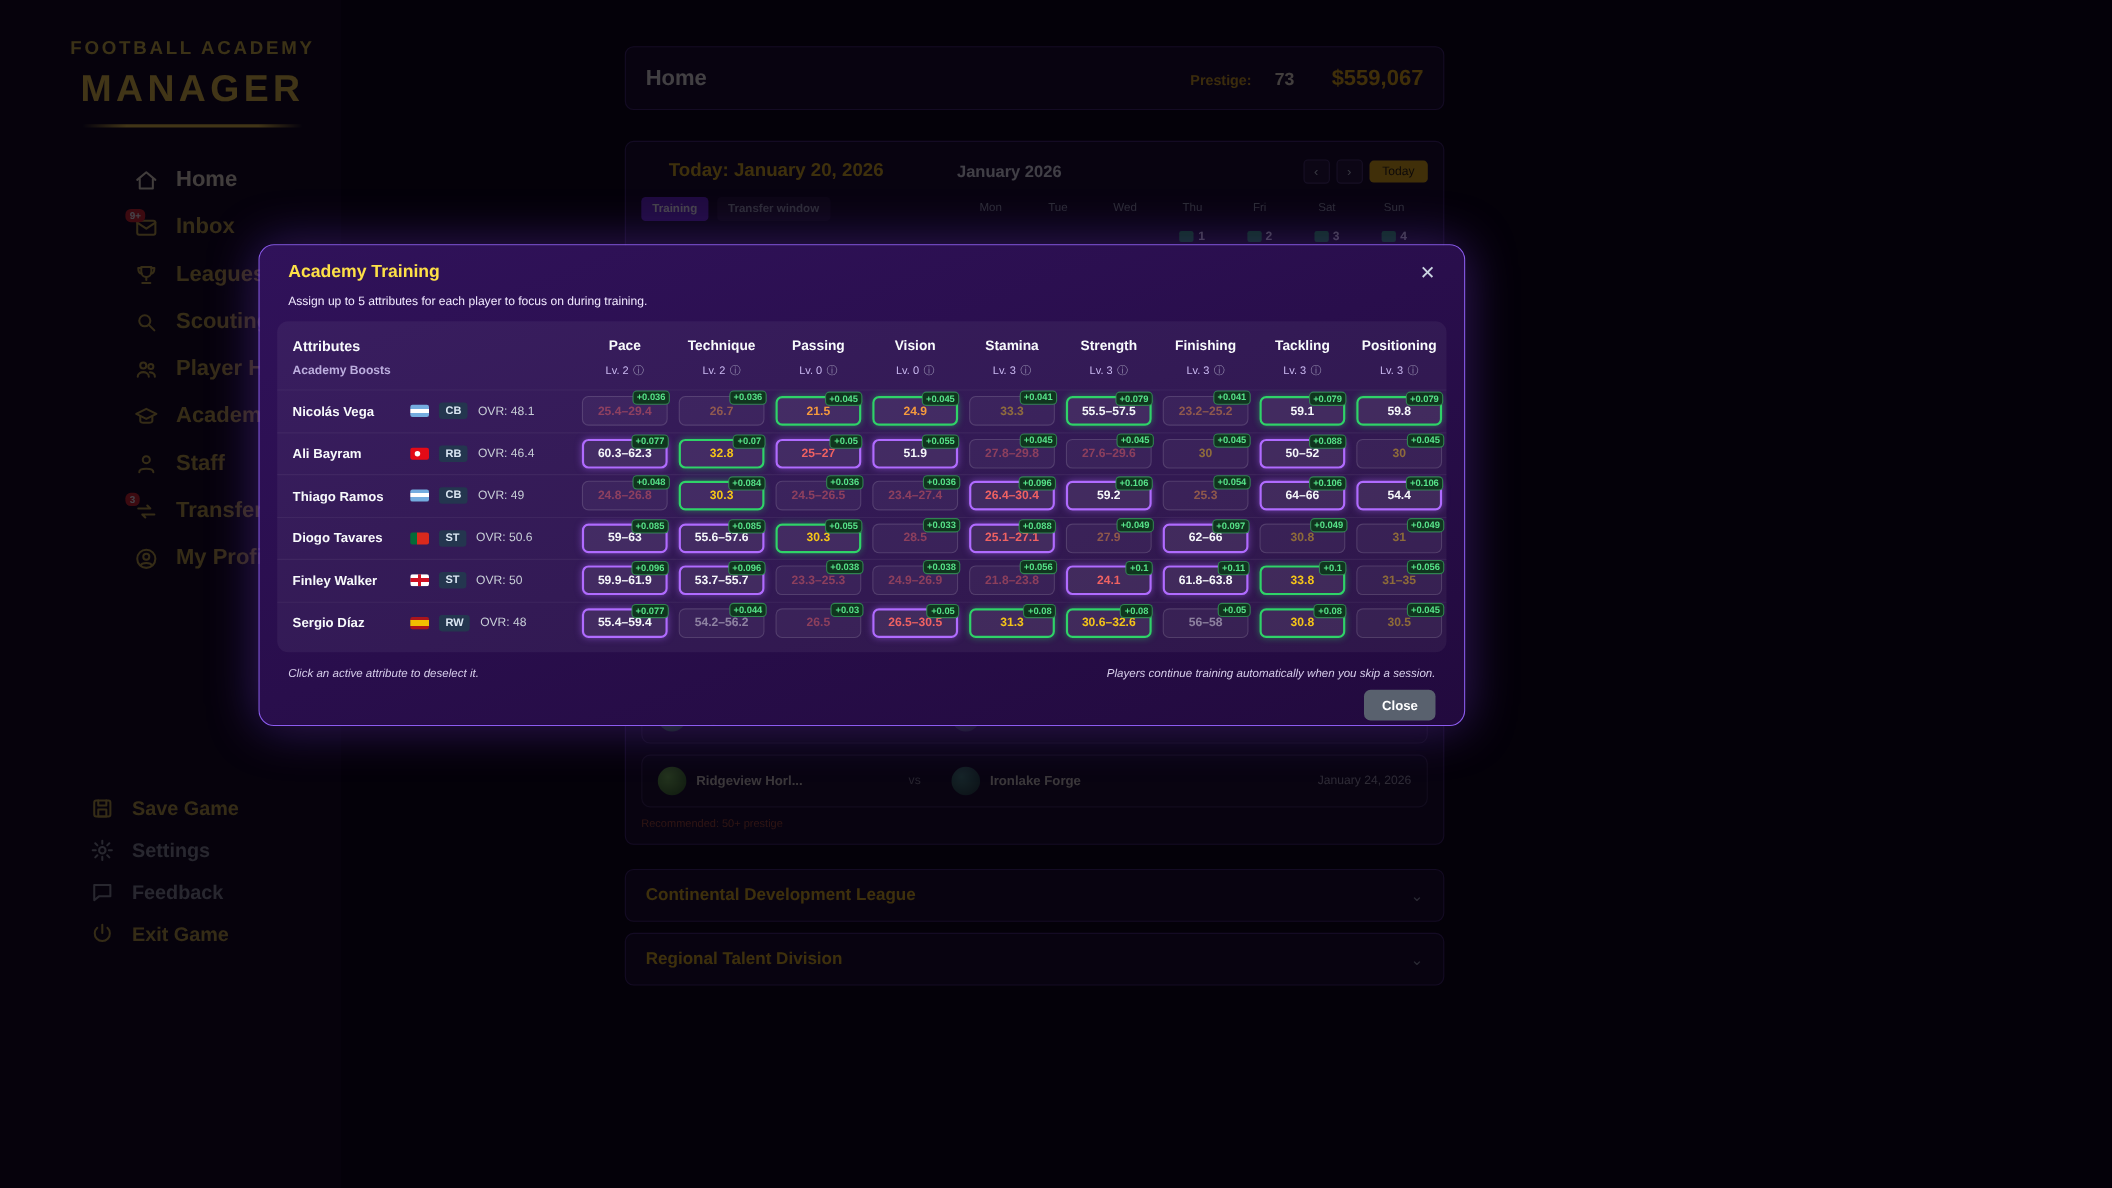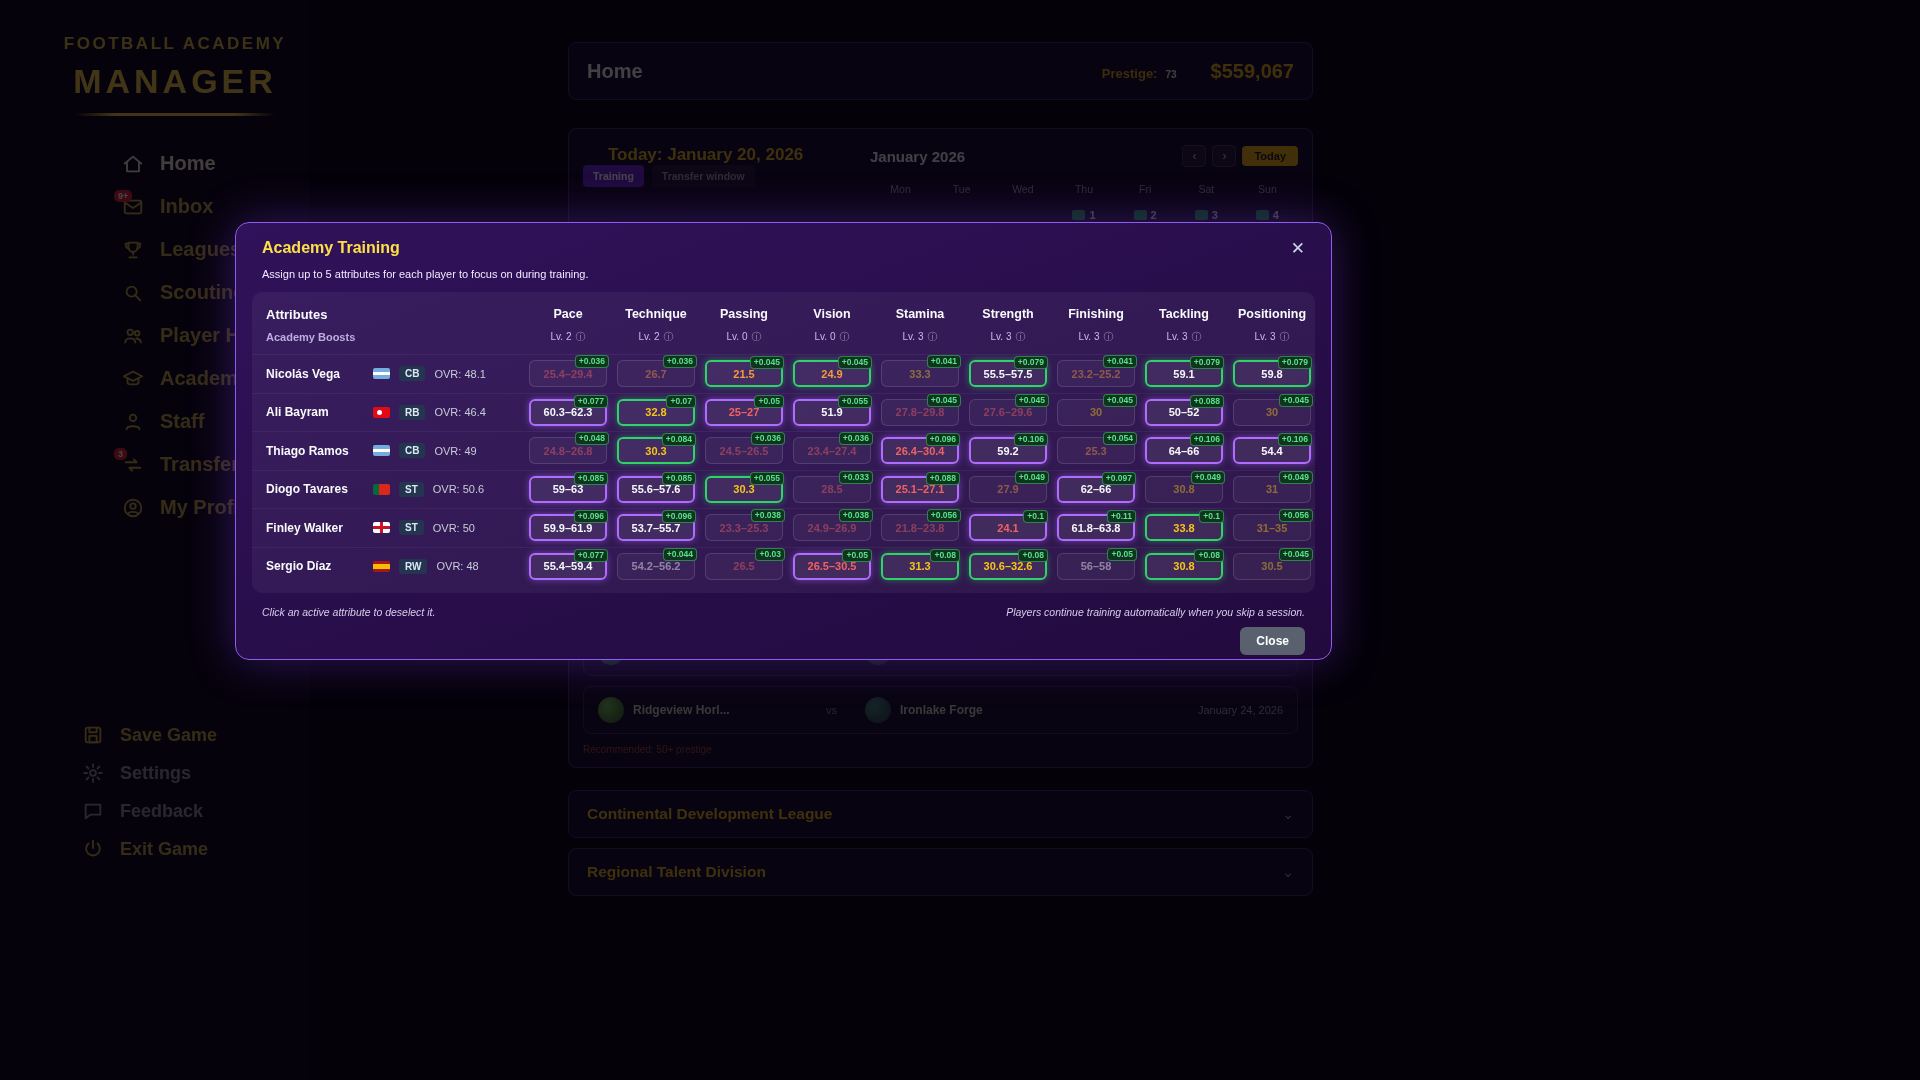--- a/index.html
+++ b/index.html
@@ -25,34 +25,34 @@
   .nav-icon { width:22px; height:22px; position:relative; flex:none; }
   .nav-icon svg { width:22px; height:22px; display:block; }
   .nav-badge { position:absolute; top:-6px; left:-8px; background:#dc2626; color:#fff; font-size:9px; font-weight:bold; border-radius:5px; padding:1px 4px; line-height:10px; }
   
   .content { position:absolute; left:568px; top:42px; width:745px; }
   .card { background:#140a26; border:1px solid #43286f; border-radius:8px; }
   .header-card { height:58px; display:flex; align-items:center; justify-content:space-between; padding:0 18px; }
   .page-title { color:#f4f1e6; font-size:20px; font-weight:800; }
   .header-right { display:flex; gap:34px; align-items:baseline; }
   .prestige { color:#d9a514; font-size:13px; font-weight:bold; }
-  .prestige b { color:#f3ebd2; font-size:10px; margin-left:8px; }
+  .prestige b { color:#f3ebd2; font-size:16px; margin-left:21px; }
   .balance { color:#eab308; font-size:20px; font-weight:800; }
   .today-card { margin-top:28px; height:640px; position:relative; padding:16px 14px; }
   .today-head { display:flex; justify-content:space-between; }
   .today-title { color:#e3b614; font-size:17px; font-weight:800;margin-left:25px; }
-  .tabs { margin-top:0; display:flex; gap:8px; }
+  .tabs { margin-top:14px; display:flex; gap:8px; }
   .tab { border:none; border-radius:4px; font-size:10.5px; font-weight:bold; padding:5px 10px; cursor:pointer; background:#241538; color:#9ca3af; font-family:inherit; }
   .tab.active { background:#6d28d9; color:#fff; }
   .cal { width:428px; }
   .cal-head { display:flex; align-items:center; }
   .cal-month { color:#eef0f4; font-size:15px; font-weight:800; }
   .cal-btns { margin-left:auto; display:flex; gap:6px; align-items:center; }
   .cal-btn { width:24px; height:22px; background:#241538; border:1px solid #4b3670; border-radius:4px; color:#cbd5e1; font-size:12px; cursor:pointer; }
-  .cal-today { background:#eab308; border:none; border-radius:4px; color:#241c05; font-size:11px; font-weight:bold; padding:4px 12px; cursor:pointer; font-family:inherit; }
+  .cal-today { background:#eab308; border:none; border-radius:4px; color:#241c05; font-size:11px; font-weight:normal; padding:4px 12px; cursor:pointer; font-family:inherit; }
   .cal-weekdays { display:grid; grid-template-columns:repeat(7,1fr); margin-top:16px; color:#9ca3af; font-size:10.5px; text-align:center; }
   .cal-dates { display:grid; grid-template-columns:repeat(7,1fr); margin-top:10px; }
   .cal-date { display:flex; align-items:center; justify-content:center; gap:4px; height:20px; cursor:pointer; }
   .evt-dot { width:13px; height:10px; background:#16a34a; border-radius:2px; }
   .cal-day { color:#e5e7eb; font-weight:bold; font-size:11px; }
   .fixtures { position:absolute; left:14px; right:14px; bottom:12px; }
   .fixture { display:flex; align-items:center; border:1px solid #3a2a55; border-radius:8px; padding:10px 14px; margin-top:10px; background:rgba(255,255,255,.015); cursor:pointer; }
   .fx-team { display:flex; align-items:center; gap:9px; width:200px; }
   .crest { width:26px; height:26px; border-radius:50%; flex:none; }
   .crest-a { background:radial-gradient(circle at 35% 35%, #57b35e, #1e5a28); }

